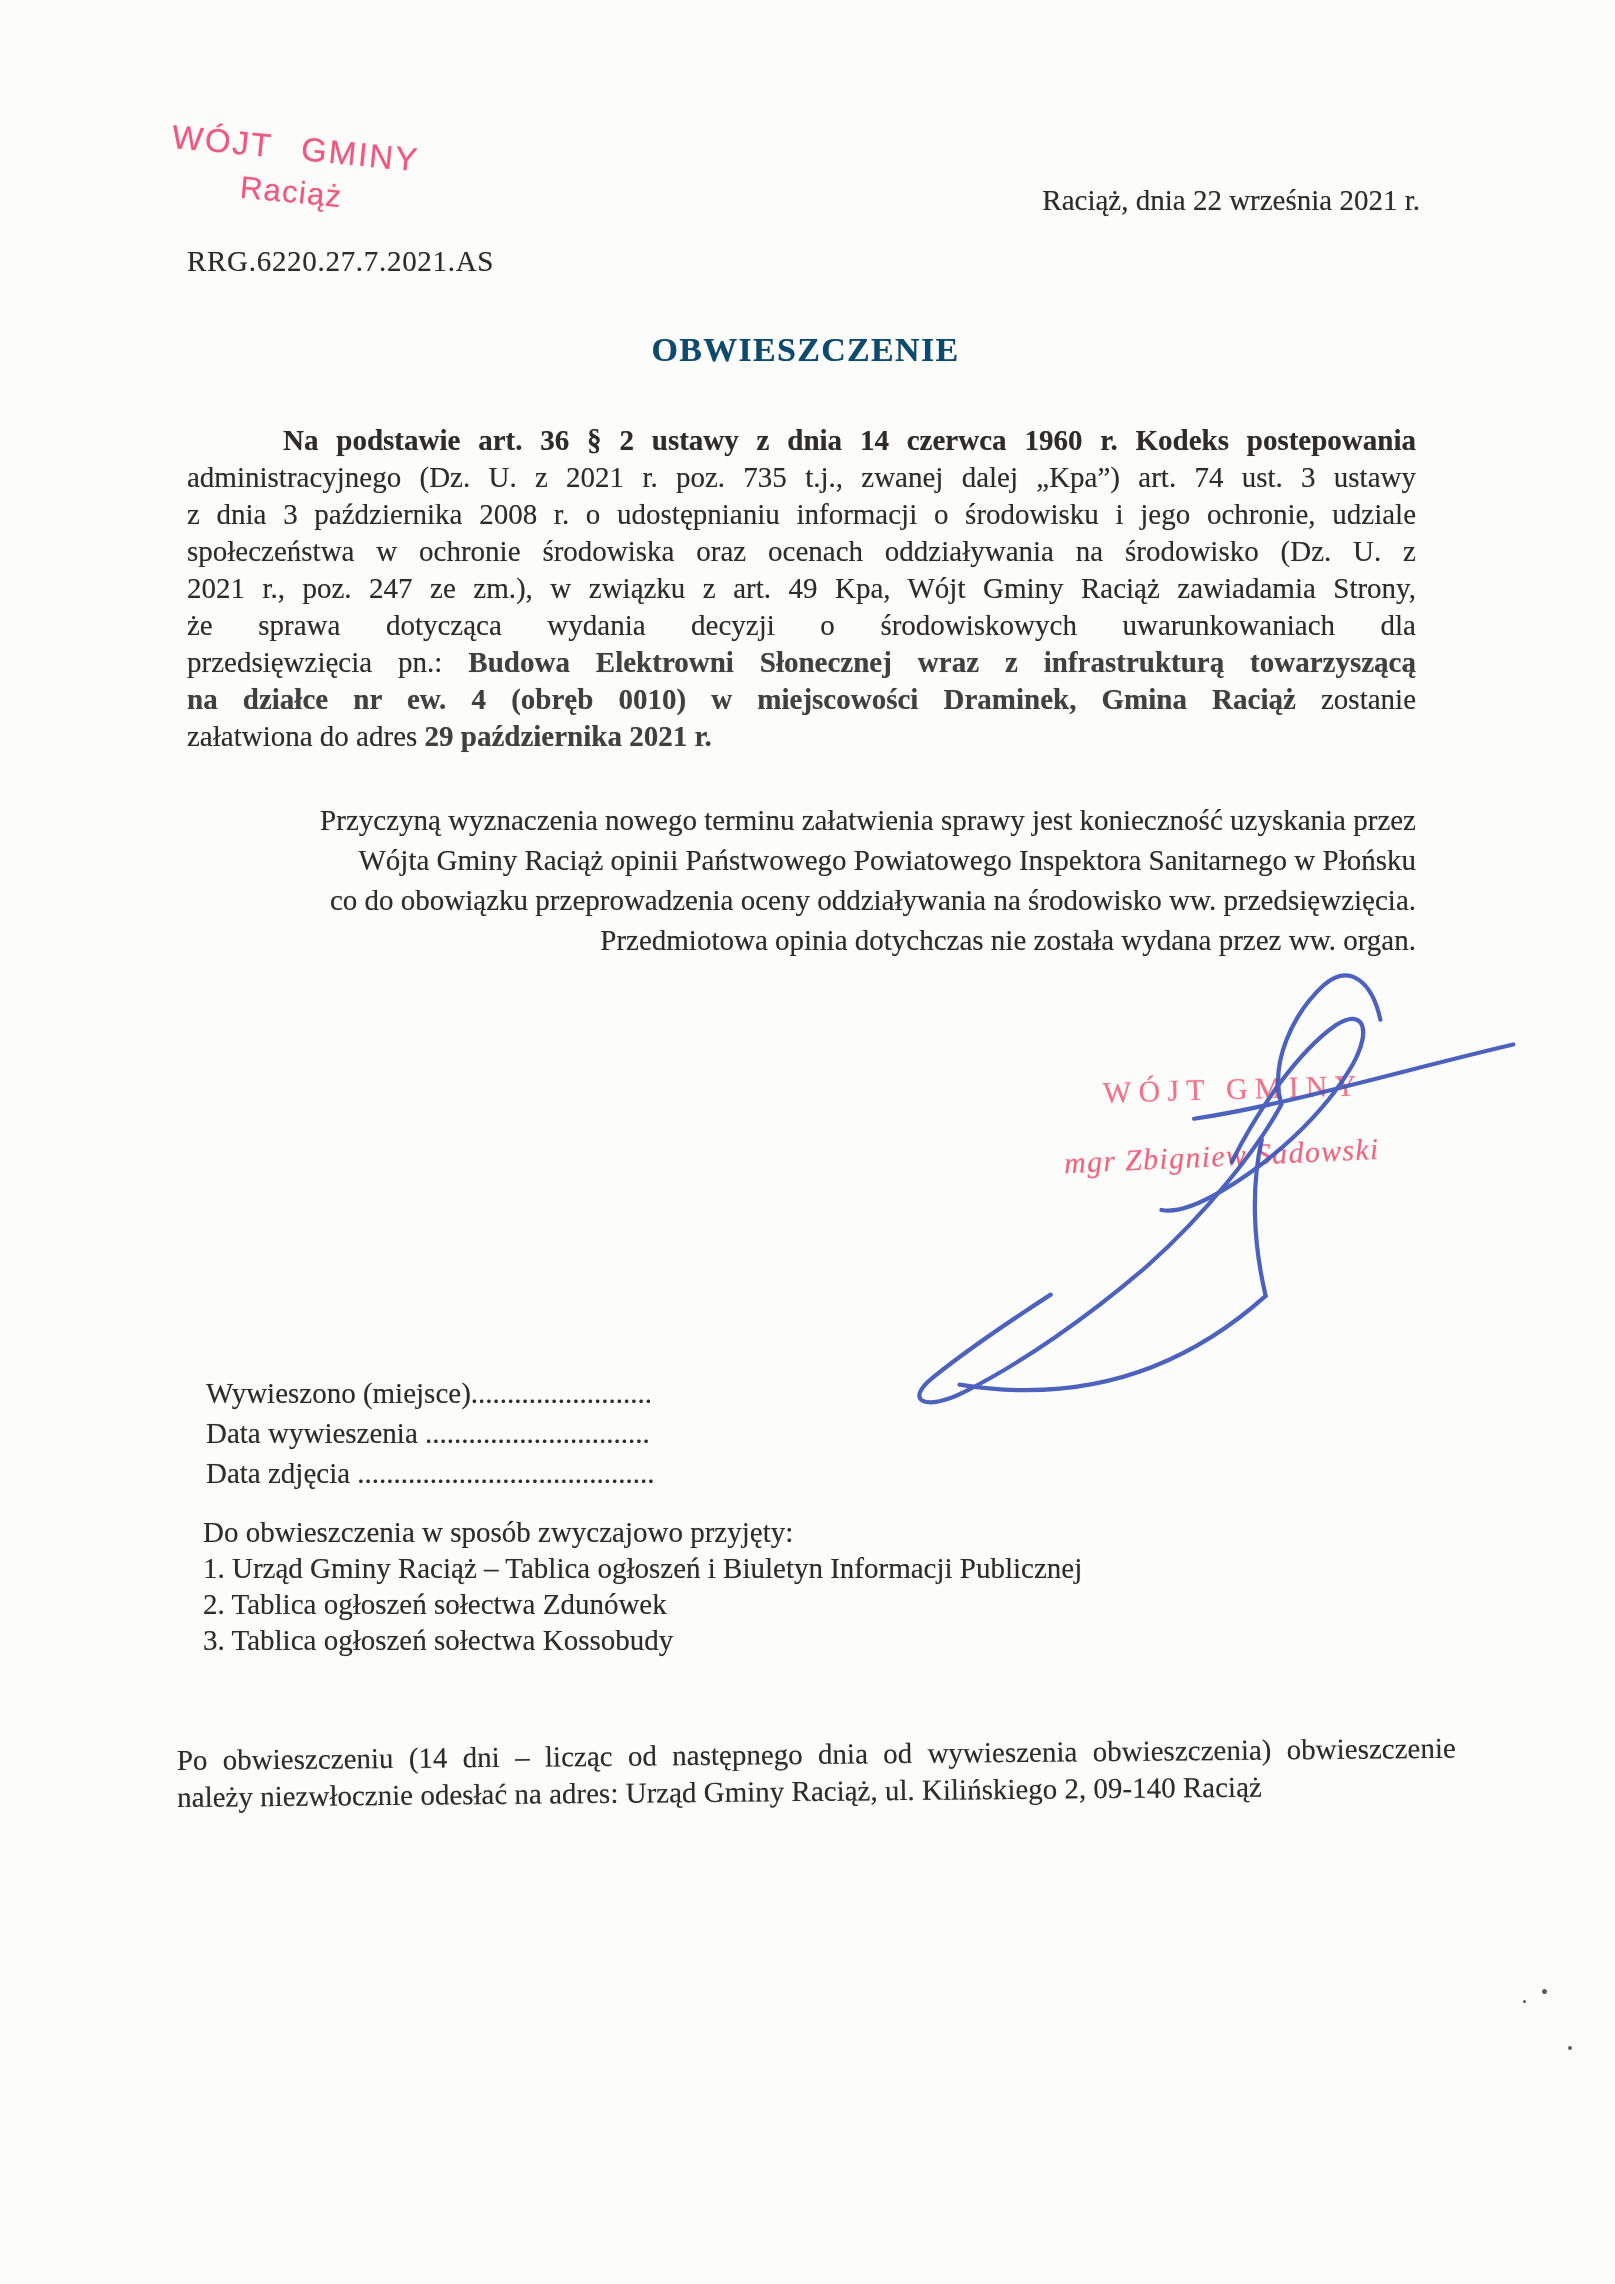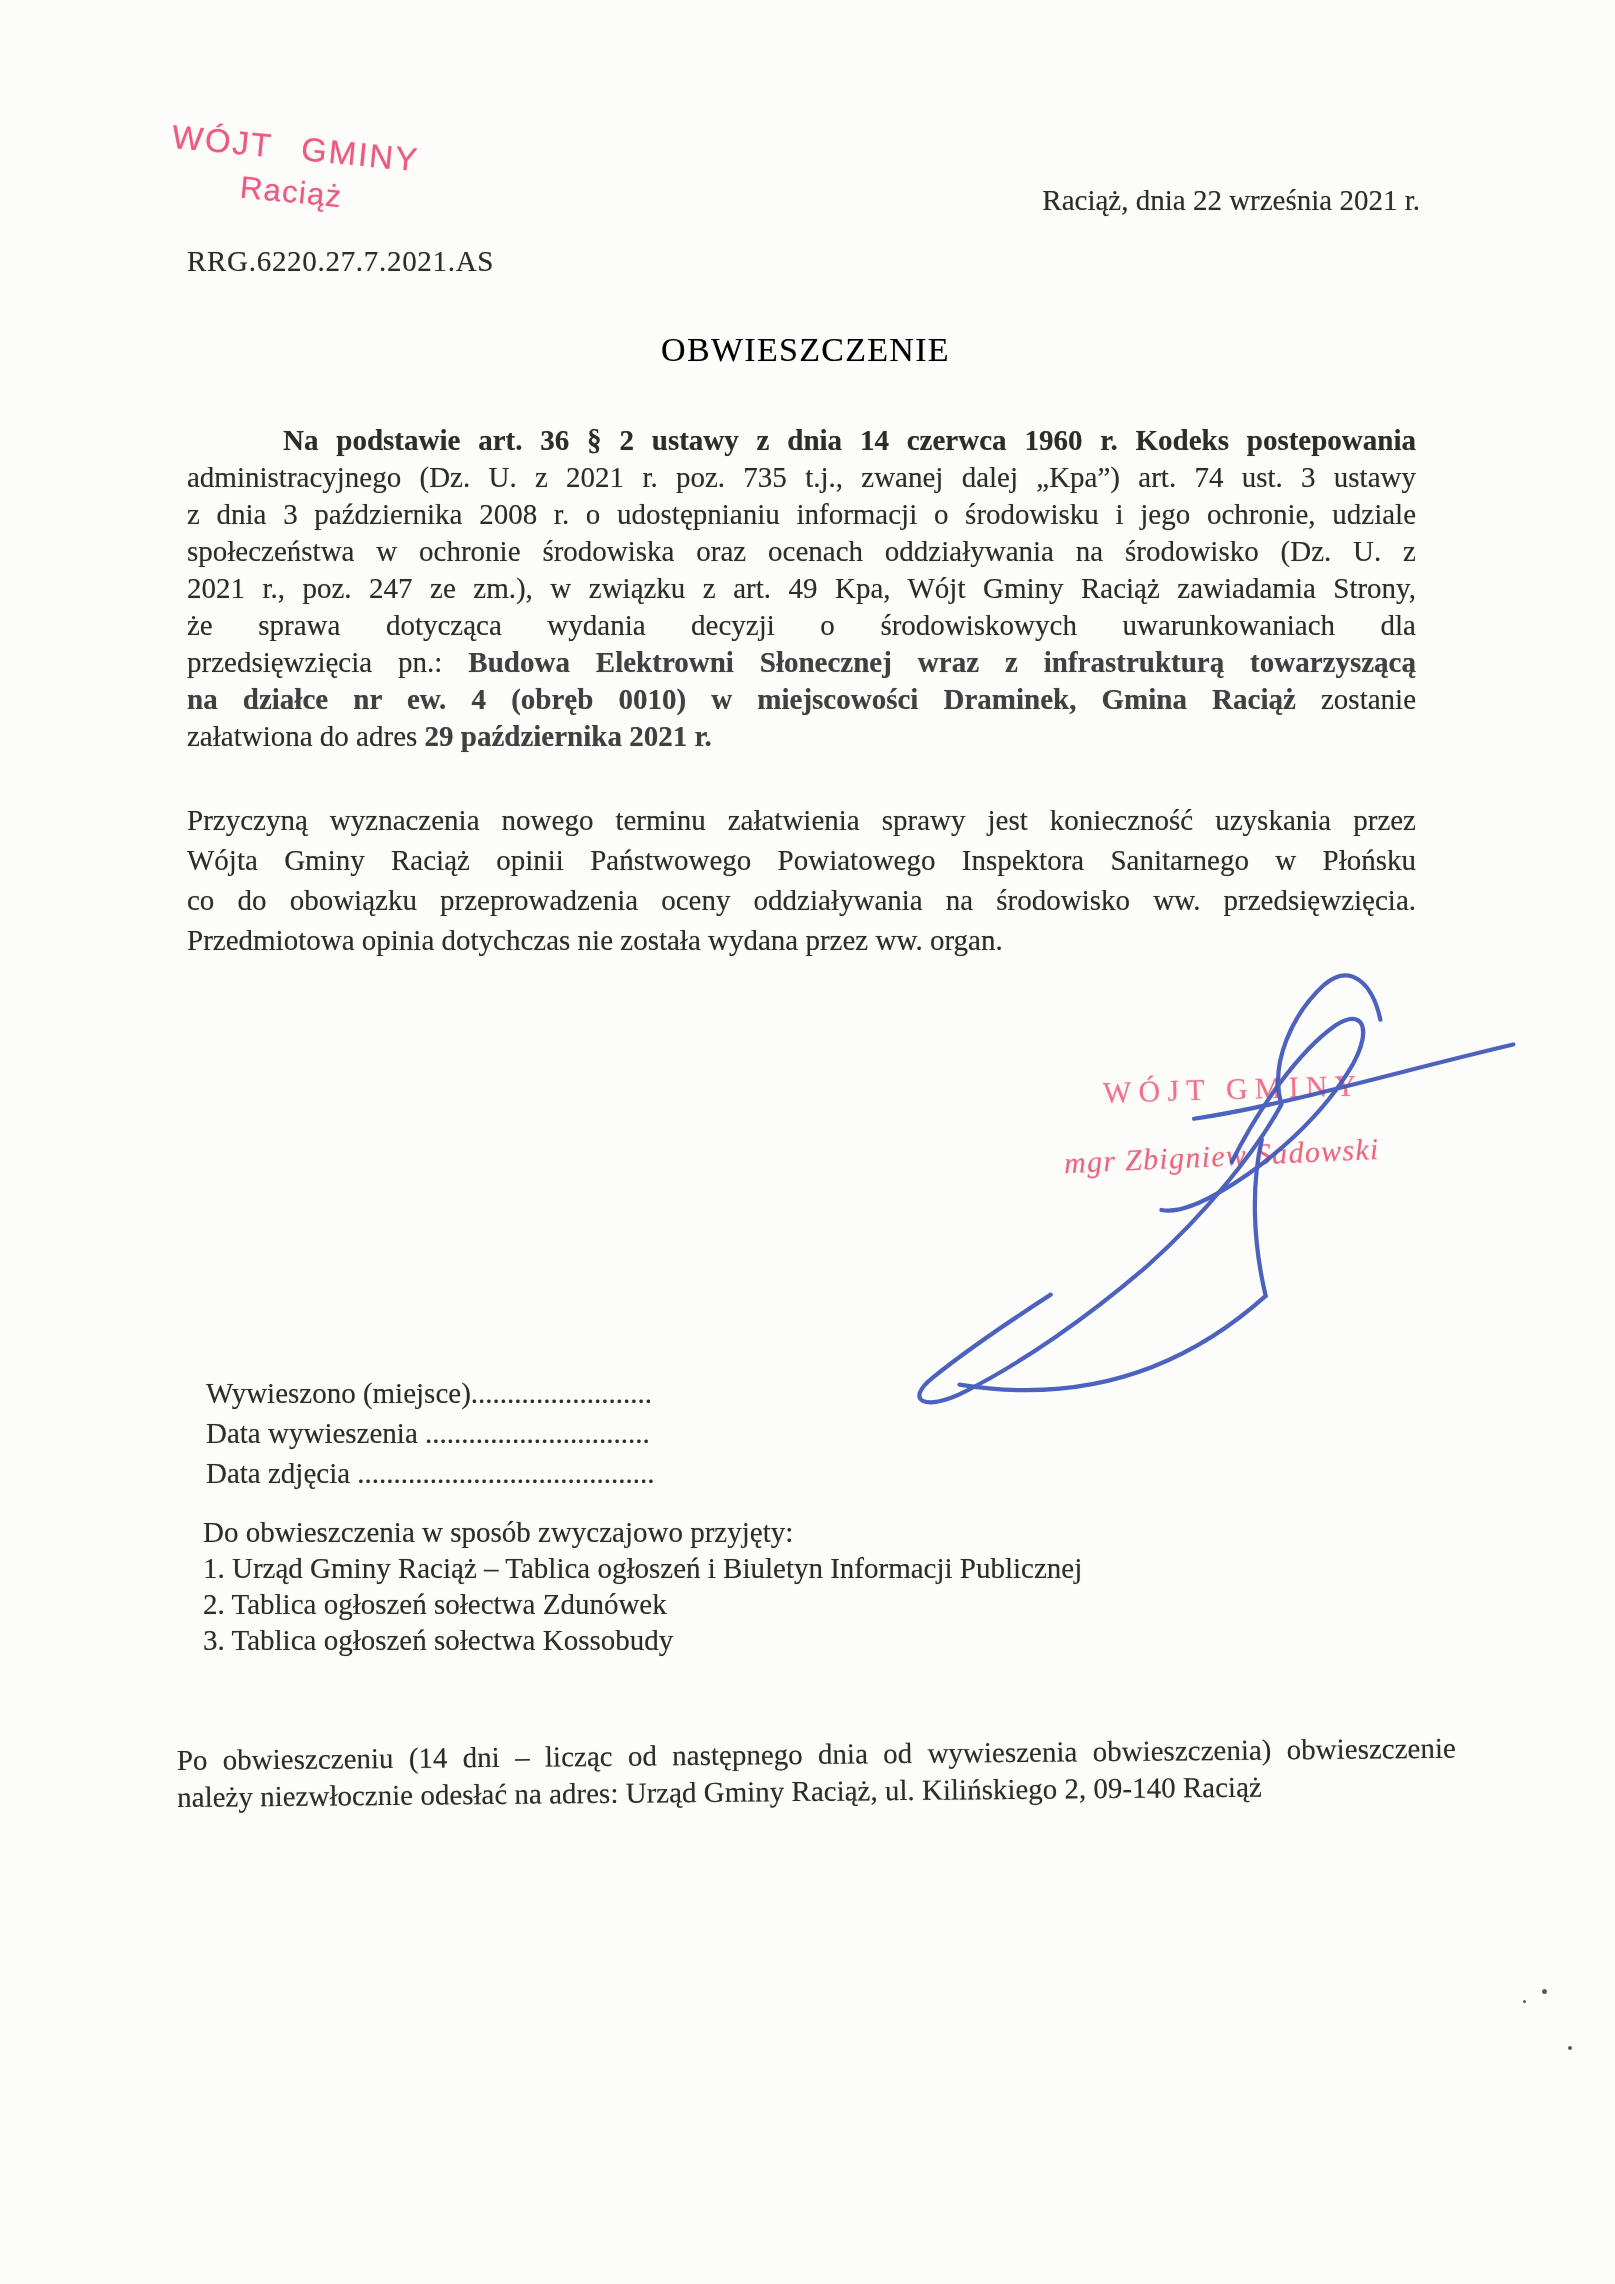--- a/index.html
+++ b/index.html
@@ -28,34 +28,34 @@
   .date-line{
     position:absolute;top:184px;right:196px;
     font-size:29px;
   }
   .ref-line{
     position:absolute;left:187px;top:245px;
     font-size:29px;letter-spacing:0.7px;
   }
   .doc-title{
     position:absolute;left:187px;top:331px;width:1237px;
-    text-align:center;font-size:34px;font-weight:normal;letter-spacing:1.3px;
-    color:#000000;
+    text-align:center;font-size:34px;font-weight:bold;letter-spacing:1.3px;
+    color:#0c4a6e;
   }
 
   .body-block{position:absolute;left:187px;width:1229px;font-size:29px;}
   .jl{text-align:justify;overflow:hidden;white-space:normal;}
   .jl::after{content:"";display:inline-block;width:100%;height:0;}
 
   .para1{top:422px;}
   .para1 .lh{height:37px;line-height:37px;}
   .indent{text-indent:96px;font-weight:bold;}
 
   .para2{top:800px;}
-  .para2 .lh{height:40px;line-height:40px;}
+  .para2 .lh{height:40px;line-height:40px;text-align:right;}
 
   .posting{top:1373px;margin-left:19px;}
   .posting .lh{height:40px;line-height:40px;}
 
   .distribution{top:1514px;}
   .distribution .lh{height:36px;line-height:36px;margin-left:16px;}
 
   .footer-para{
     position:absolute;left:177px;top:1742px;width:1279px;font-size:29px;
     transform:rotate(-0.55deg);transform-origin:left center;

